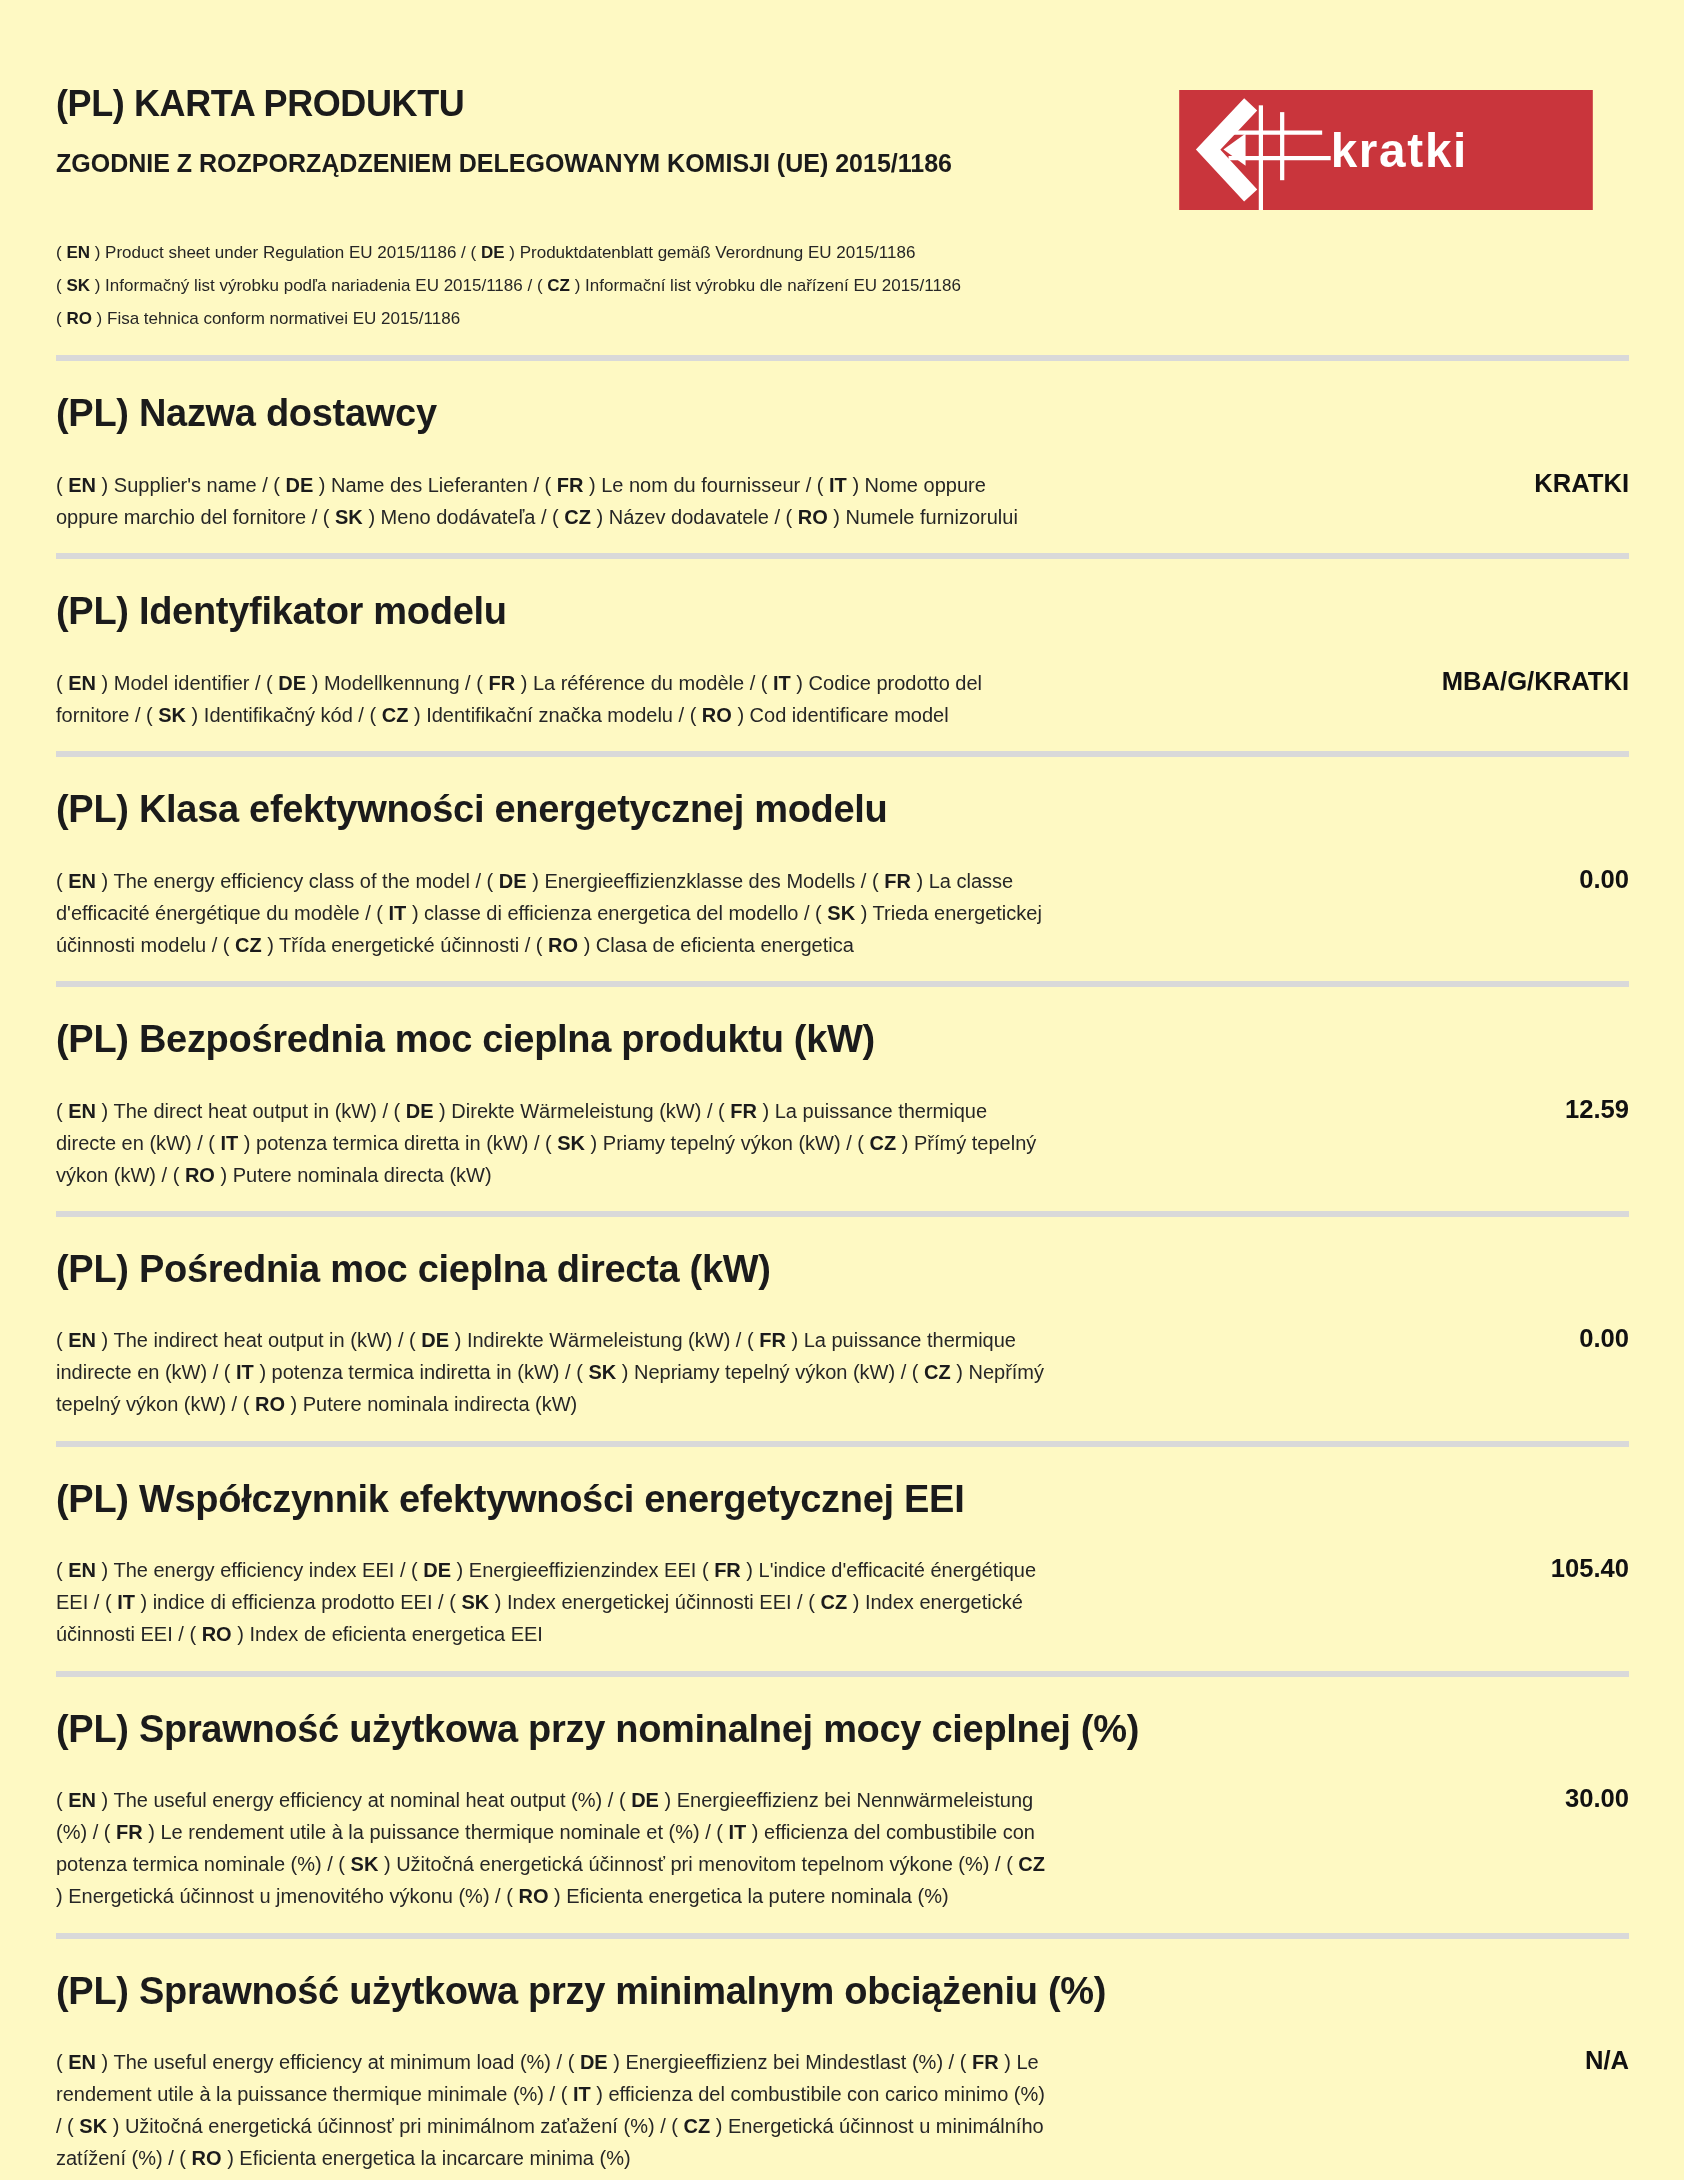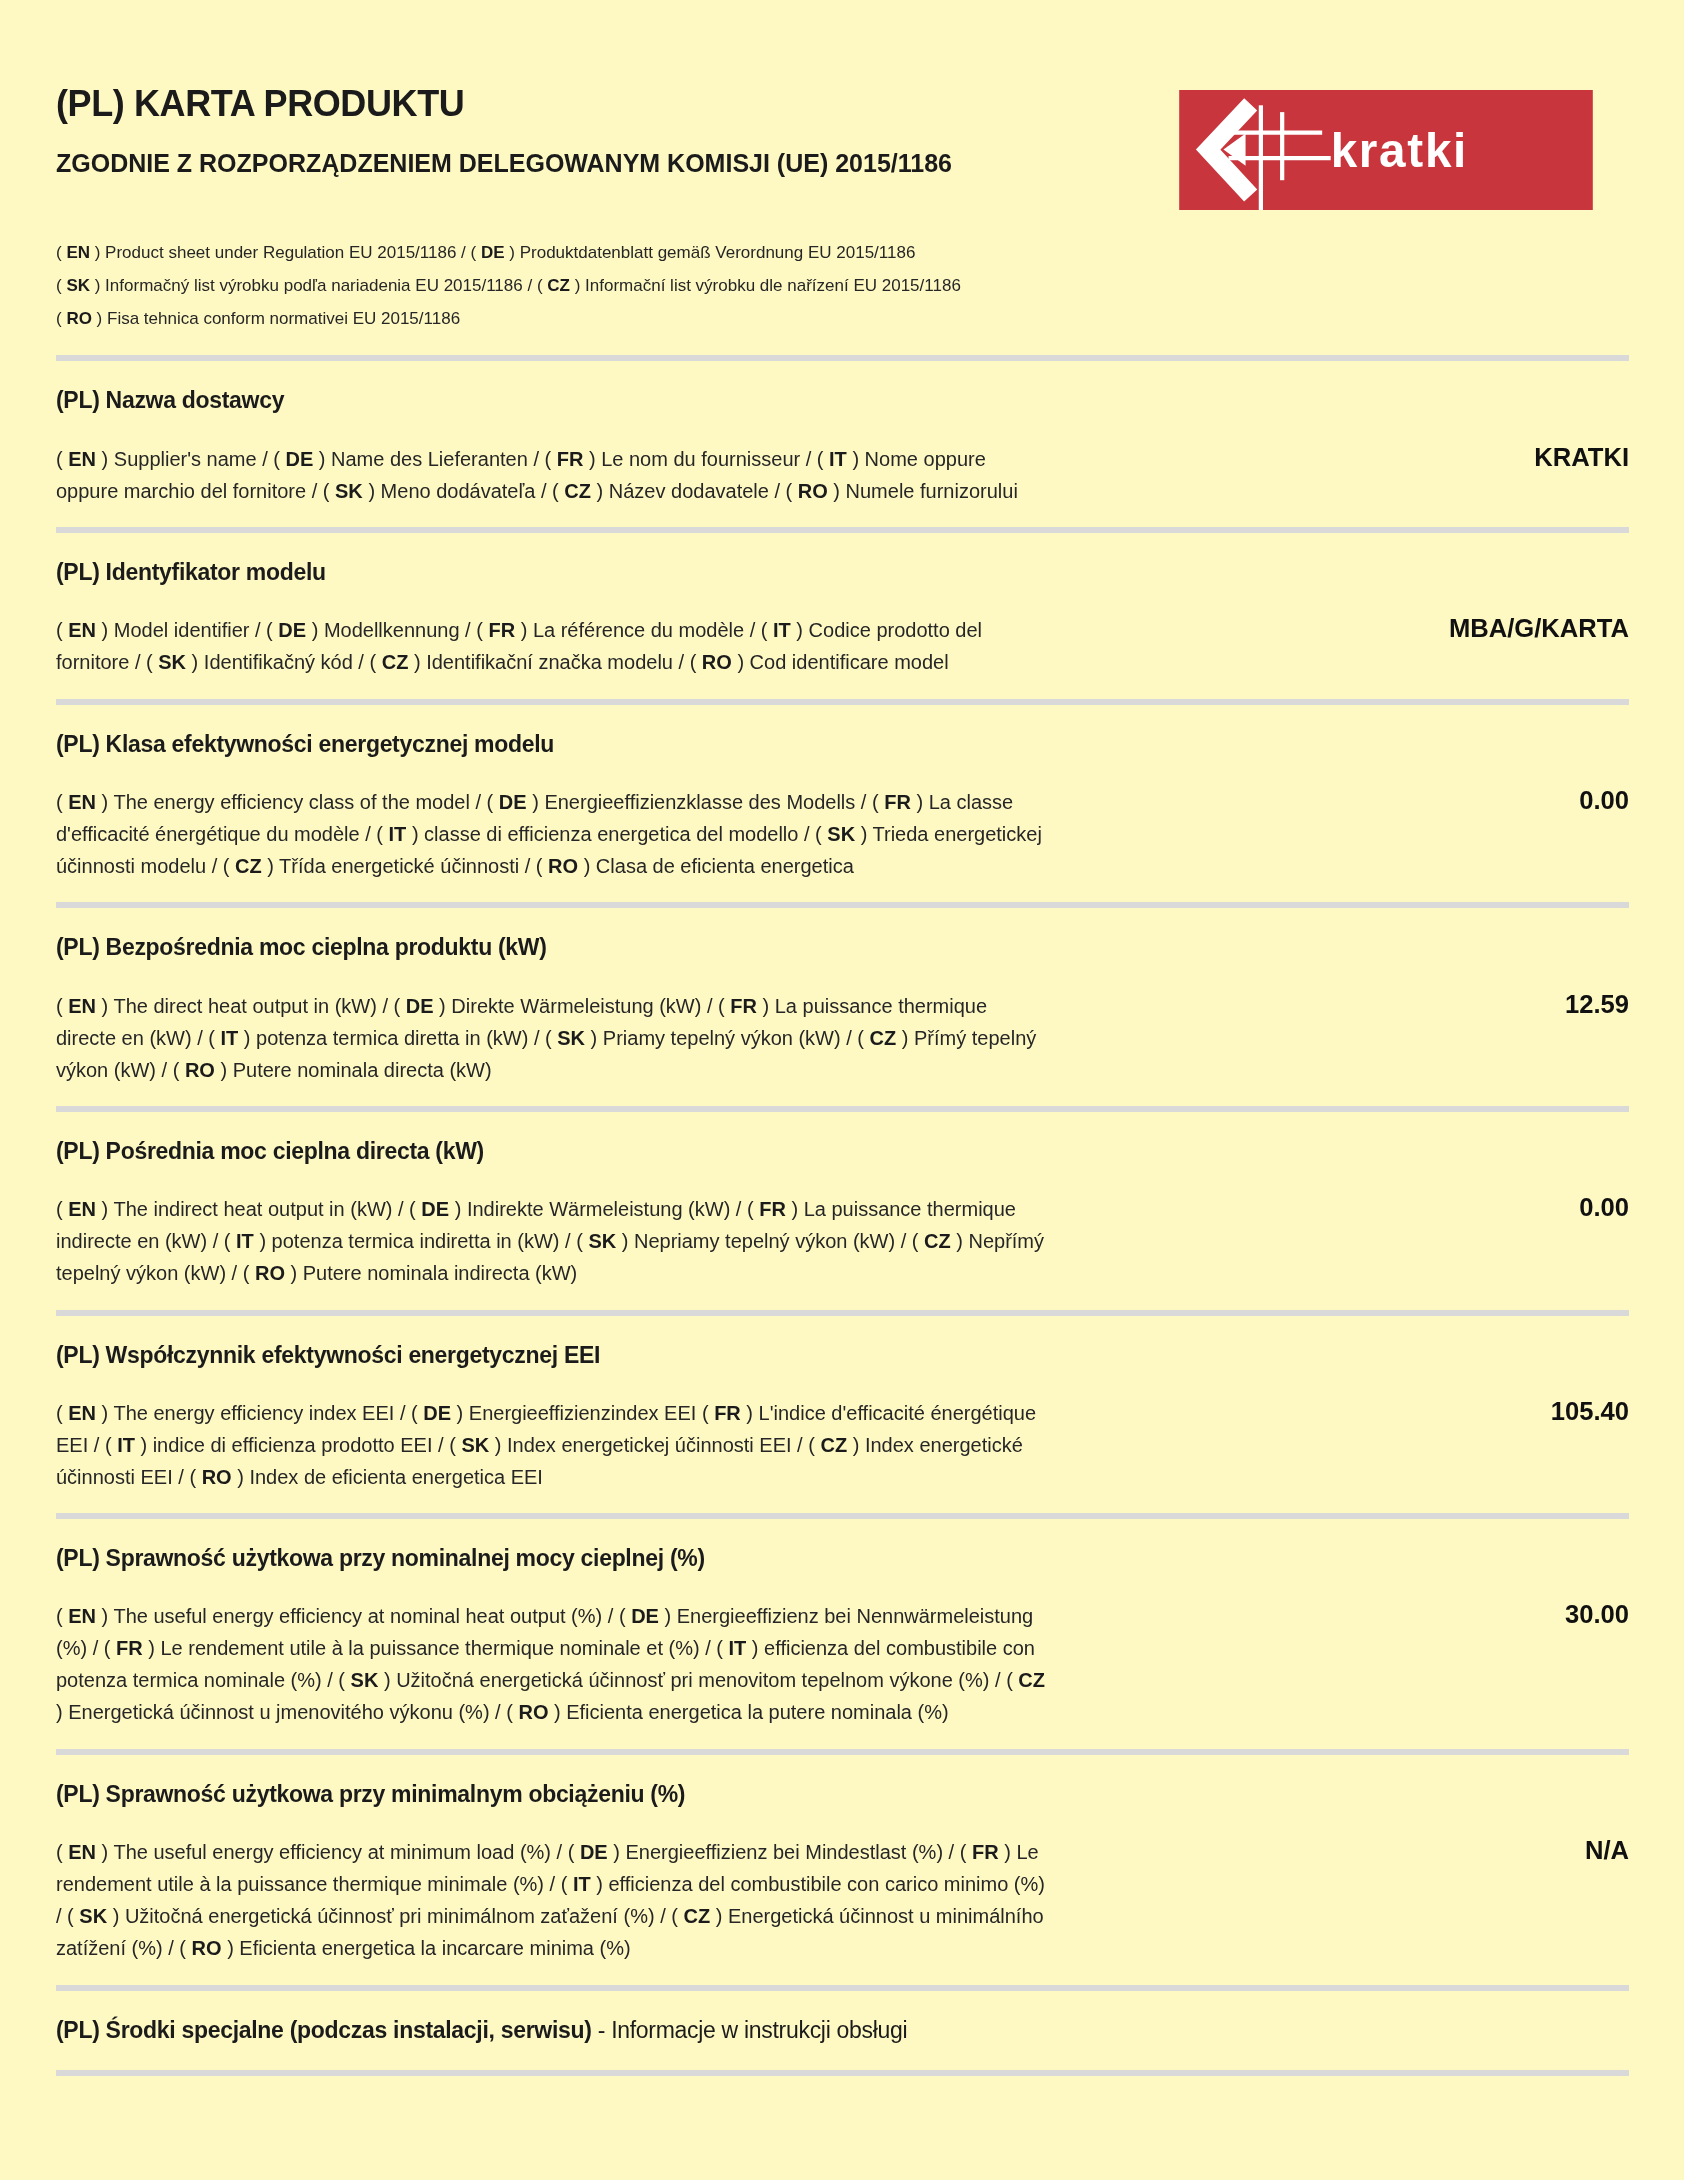--- a/index.html
+++ b/index.html
@@ -17,21 +17,21 @@
   .header { display: flex; justify-content: space-between; align-items: flex-start; padding-top: 78px; }
   .page-title { font-size: 36px; font-weight: bold; letter-spacing: -0.4px; margin: 5.1px 0 0 0; color: #1b1b1b; }
   .page-subtitle { font-size: 25px; font-weight: bold; margin-top: 24px; color: #1b1b1b; }
   .logo-box { width: 414px; height: 120px; margin-top: 12px; margin-right: 36px; flex: none; }
   
   .intro { margin-top: 26px; }
   .intro-line { font-size: 17px; line-height: 33px; color: #262626; }
   .divider { height: 6px; background: #d9d9d9; margin-top: 20.4px; }
   
   .section { padding: 19px 0 20.4px 0; border-bottom: 6px solid #d9d9d9; }
-  .sec-heading { font-size: 23px; line-height: 1.75; margin: 0; max-width: 1227px; letter-spacing: -0.3px; color: #1b1b1b; }
+  .sec-heading { font-size: 38px; line-height: 1.75; margin: 0; max-width: 1227px; letter-spacing: -0.3px; color: #1b1b1b; }
   .sec-heading .t-bold { font-weight: bold; }
   .sec-heading .t-rest { font-weight: normal; }
   .sec-body { display: flex; align-items: baseline; margin-top: 22px; }
   .sec-desc { width: 992px; font-size: 20px; line-height: 32px; color: #262626; }
   .sec-desc b, .intro-line b { color: #1b1b1b; }
   .sec-value { margin-left: auto; font-size: 25.6px; font-weight: bold; white-space: nowrap; color: #111; }
 </style>
 </head>
 <body>
 
@@ -70,21 +70,21 @@
     <div class="sec-body">
       <div class="sec-desc">( <b>EN</b> ) Supplier's name / ( <b>DE</b> ) Name des Lieferanten / ( <b>FR</b> ) Le nom du fournisseur / ( <b>IT</b> ) Nome oppure oppure marchio del fornitore / ( <b>SK</b> ) Meno dodávateľa / ( <b>CZ</b> ) Název dodavatele / ( <b>RO</b> ) Numele furnizorului</div>
       <div class="sec-value">KRATKI</div>
     </div>
   </div>
 
   <div class="section">
     <h2 class="sec-heading"><span class="t-bold">(PL) Identyfikator modelu</span><span class="t-rest"></span></h2>
     <div class="sec-body">
       <div class="sec-desc">( <b>EN</b> ) Model identifier / ( <b>DE</b> ) Modellkennung / ( <b>FR</b> ) La référence du modèle / ( <b>IT</b> ) Codice prodotto del fornitore / ( <b>SK</b> ) Identifikačný kód / ( <b>CZ</b> ) Identifikační značka modelu / ( <b>RO</b> ) Cod identificare model</div>
-      <div class="sec-value">MBA/G/KARTA</div>
+      <div class="sec-value">MBA/G/KRATKI</div>
     </div>
   </div>
 
   <div class="section">
     <h2 class="sec-heading"><span class="t-bold">(PL) Klasa efektywności energetycznej modelu</span><span class="t-rest"></span></h2>
     <div class="sec-body">
       <div class="sec-desc">( <b>EN</b> ) The energy efficiency class of the model / ( <b>DE</b> ) Energieeffizienzklasse des Modells / ( <b>FR</b> ) La classe d'efficacité énergétique du modèle / ( <b>IT</b> ) classe di efficienza energetica del modello / ( <b>SK</b> ) Trieda energetickej účinnosti modelu / ( <b>CZ</b> ) Třída energetické účinnosti / ( <b>RO</b> ) Clasa de eficienta energetica</div>
       <div class="sec-value">0.00</div>
     </div>
   </div>

